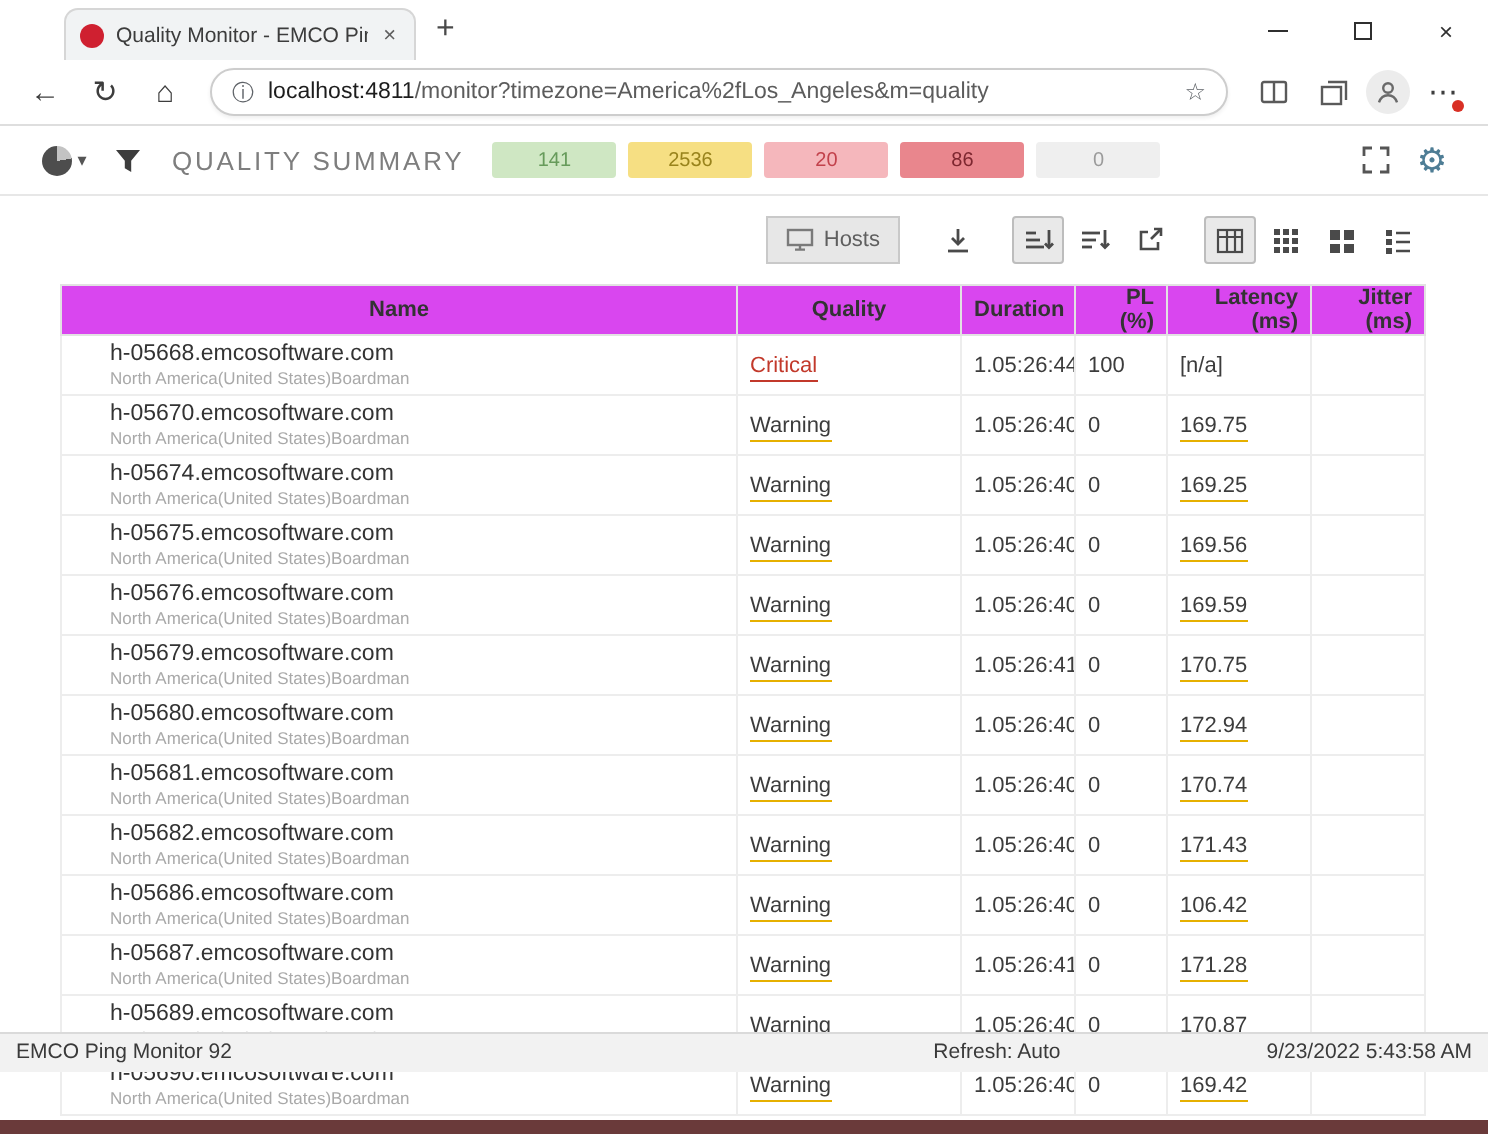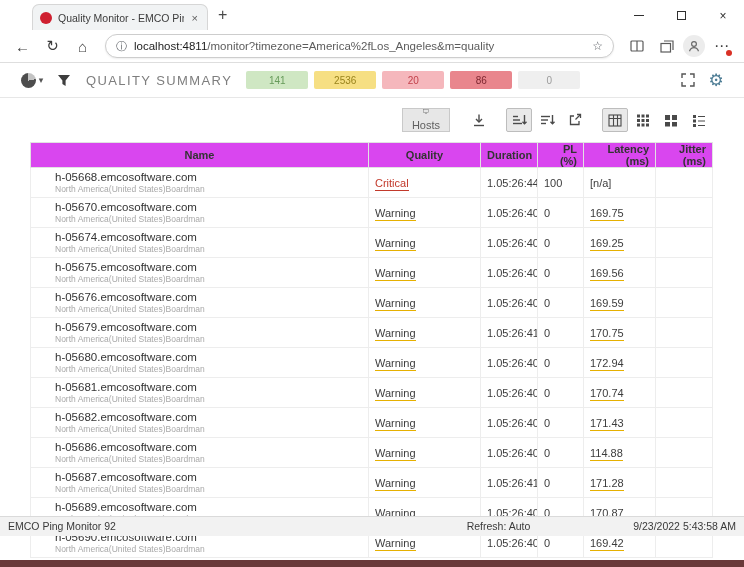--- a/index.html
+++ b/index.html
@@ -53,21 +53,21 @@
   .b2 { background:#f5b7bc; color:#c2414b; }
   .b3 { background:#e9868d; color:#7e2730; }
   .b4 { background:#efefef; color:#9b9b9b; }
   .spacer { flex:1; }
   .gear-glyph { font-size:17px; color:#4e7d95; line-height:1; }
 
   
   .ttoolbar { position:absolute; top:108px; right:32px; display:flex; align-items:center; gap:2px; }
   .segmented { display:flex; margin-right:14px; }
   .seg { display:flex; align-items:center; gap:5px; height:24px; padding:0 9px; font-size:11px; color:#5f5f5f;
-         background:#fff; border:1px solid #c9c9c9; cursor:pointer; font-family:inherit;flex-direction:column; }
+         background:#fff; border:1px solid #c9c9c9; cursor:pointer; font-family:inherit; }
   .seg.active { background:#e7e7e7; }
   .seg + .seg { border-left:none; }
   .tbtn { width:26px; height:24px; background:none; border:1px solid transparent; border-radius:2px;
           display:flex; align-items:center; justify-content:center; cursor:pointer; }
   .tbtn.selected { background:#e9e9e9; border-color:#bdbdbd; }
   .gap-left { margin-left:12px; }
 
   
   .hosts { position:absolute; top:142px; left:30px; width:682px; border-collapse:collapse; table-layout:fixed;
            font-size:11px; color:#3c3c3c; }
@@ -447,21 +447,21 @@
       <td>
         <div class="hostname">h-05686.emcosoftware.com</div>
         <div class="loc">North America(United States)Boardman</div>
       </td>
       <td class="c-quality">
         <a class="qlink warning">Warning</a>
       </td>
       <td class="c-num">1.05:26:40</td>
       <td class="c-num">0</td>
       <td class="c-num">
-        <a class="latlink">114.88</a>
+        <a class="latlink">106.42</a>
       </td>
       <td class="c-num"></td>
     </tr>
         <tr>
       <td>
         <div class="hostname">h-05687.emcosoftware.com</div>
         <div class="loc">North America(United States)Boardman</div>
       </td>
       <td class="c-quality">
         <a class="qlink warning">Warning</a>

